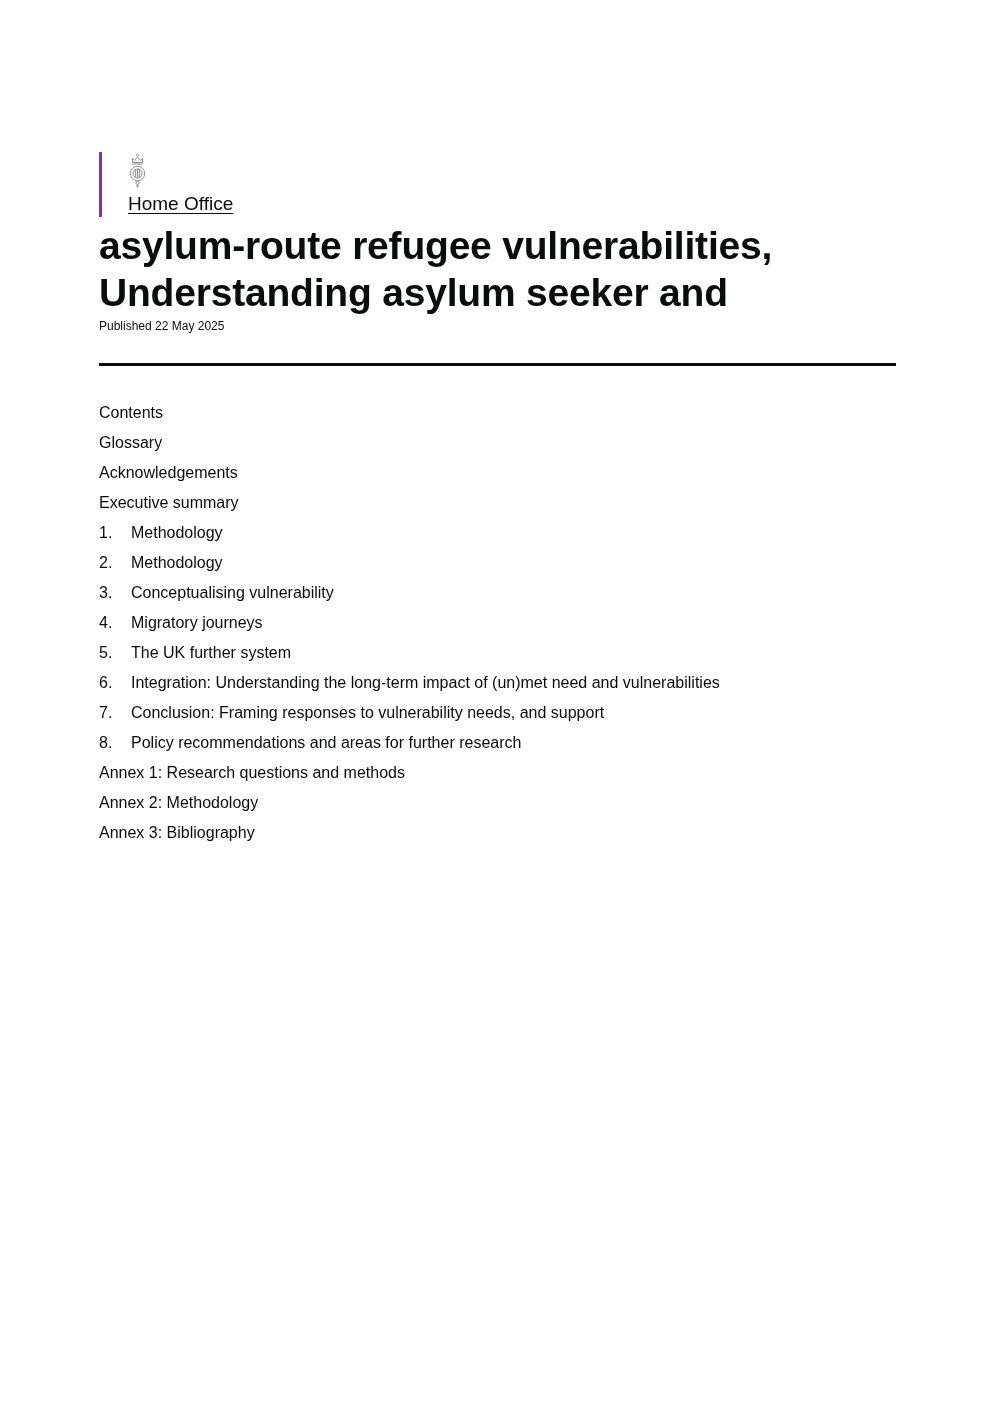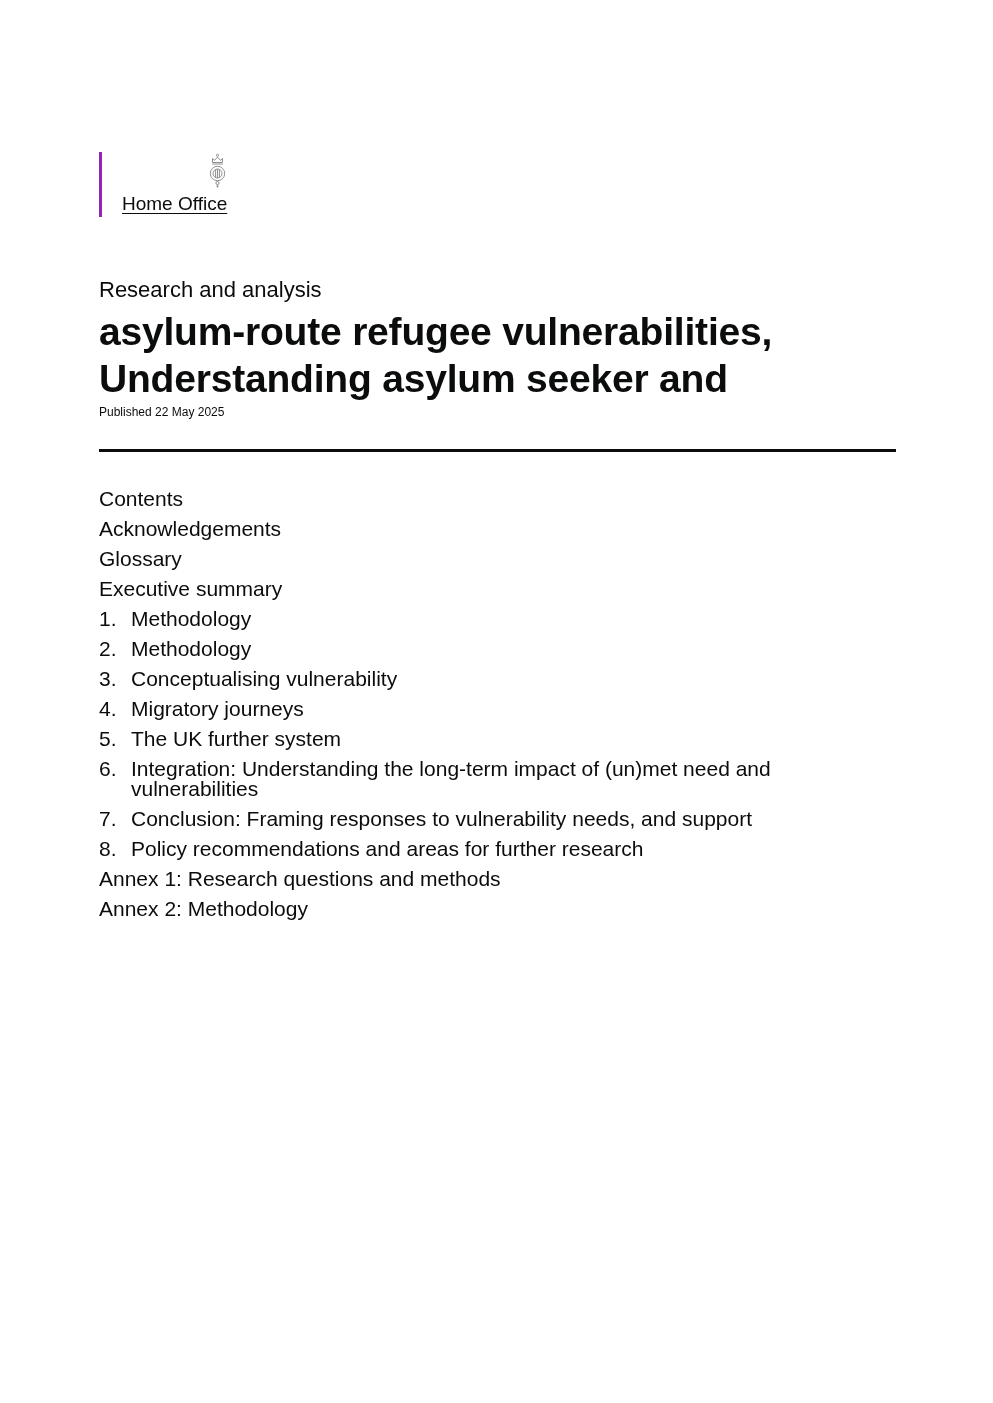--- a/index.html
+++ b/index.html
@@ -15,25 +15,24 @@
   }
   .container {
     margin-left: 99px;
     width: 797px;
     padding-top: 152px;
   }
 
   
   .org-logo {
     border-left: 3px solid var(--accent);
-    padding-left: 20px;
+    padding-left: 26px;
     padding-top: 1px;
     padding-bottom: 2px;
     display: inline-block;
-    text-align: right;
   }
   .crest { display: block; line-height: 0; }
   .org-name {
     display: inline-block;
     margin-top: 3px;
     font-size: 19px;
     color: var(--ink);
     text-decoration: underline;
     text-underline-offset: 3px;
     text-decoration-thickness: 1px;
@@ -62,21 +61,21 @@
   .divider {
     margin: 27px 0 0 0;
     border: 0;
     border-top: 3px solid var(--ink);
     width: 100%;
   }
 
   
   .contents {
     margin-top: 37px;
-    font-size: 21px;
+    font-size: 16px;
   }
   .contents-item {
     line-height: 20px;
     margin-bottom: 10px;
     cursor: default;
   }
   .contents-item.numbered { display: flex; }
   .contents-item .num { flex: 0 0 32px; width: 32px; }
   .contents-item .lbl { flex: 1 1 auto; }
 </style>
@@ -94,36 +93,35 @@
         <circle cx="9.5" cy="20.5" r="7.2"></circle>
         <circle cx="9.5" cy="20.5" r="4.5"></circle>
         <path d="M7.6 16.6 v7.8 M9.5 16 v9 M11.4 16.6 v7.8"></path>
         <circle cx="9.5" cy="30" r="1.6"></circle>
         <path d="M9.5 32 v2.5 M8.3 33.2 h2.4"></path>
       </svg>
     </span>
     <a class="org-name">Home Office</a>
   </div>
 
-  <div class="kicker">Research and analysis</div>
 
   <h1 class="title">
     <span class="title-line">asylum-route refugee vulnerabilities,</span>
     <span class="title-line">Understanding asylum seeker and</span>
   </h1>
 
   <div class="published">Published 22 May 2025</div>
 
   <hr class="divider">
 
   <nav class="contents">
     <div class="contents-item">Contents</div>
 
+    <div class="contents-item">Glossary</div>
     <div class="contents-item">Acknowledgements</div>
-    <div class="contents-item">Glossary</div>
     <div class="contents-item">Executive summary</div>
 
     <div class="contents-item numbered">
       <span class="num">1.</span>
       <span class="lbl">Methodology</span>
     </div>
     <div class="contents-item numbered">
       <span class="num">2.</span>
       <span class="lbl">Methodology</span>
     </div>
@@ -147,15 +145,16 @@
       <span class="num">7.</span>
       <span class="lbl">Conclusion: Framing responses to vulnerability needs, and support</span>
     </div>
     <div class="contents-item numbered">
       <span class="num">8.</span>
       <span class="lbl">Policy recommendations and areas for further research</span>
     </div>
 
     <div class="contents-item">Annex 1: Research questions and methods</div>
     <div class="contents-item">Annex 2: Methodology</div>
+    <div class="contents-item">Annex 3: Bibliography</div>
   </nav>
 
 </div>
 
 </body></html>

